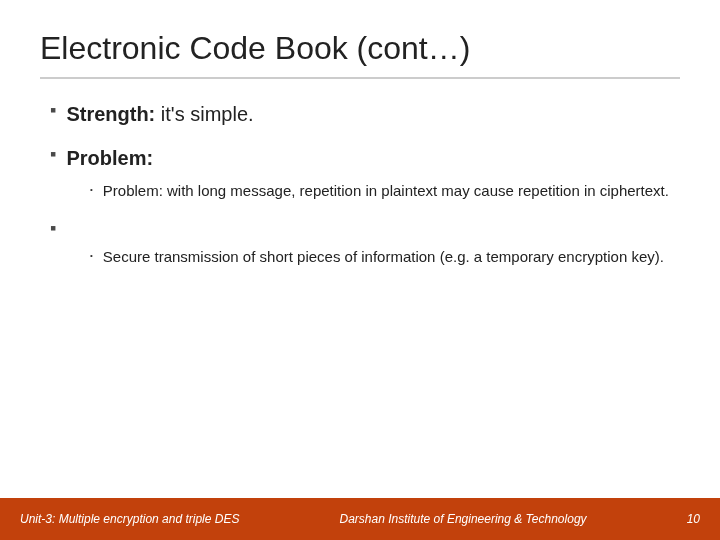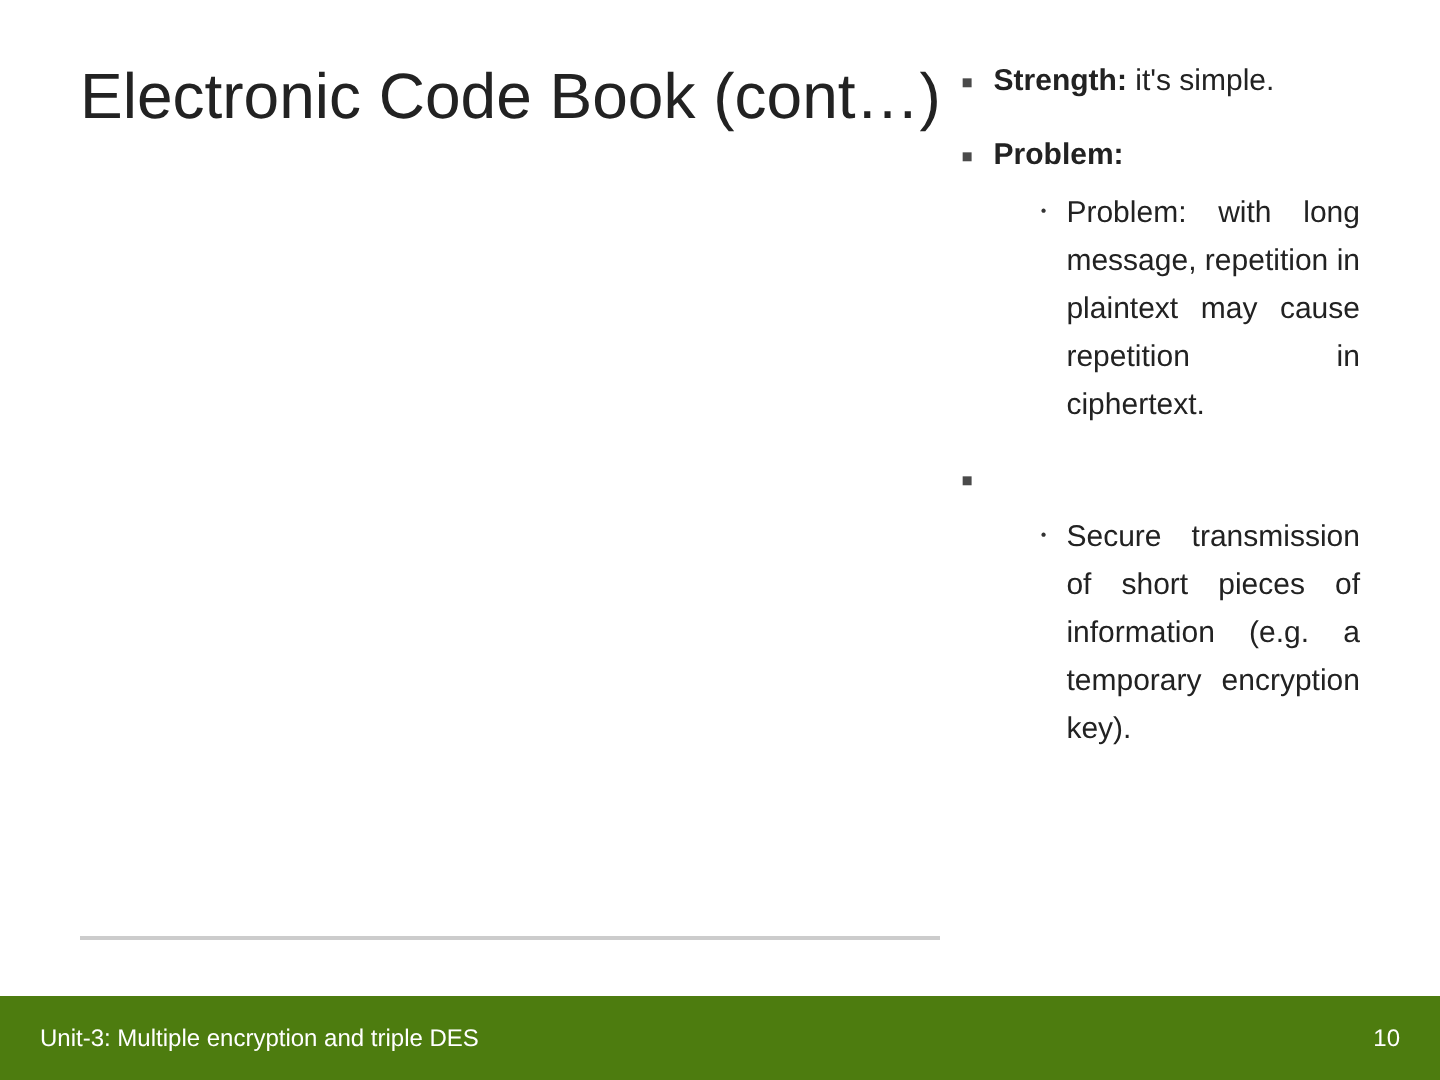--- a/index.html
+++ b/index.html
@@ -16,21 +16,21 @@
       color: #222222;
       overflow: hidden;
       position: relative;
     }
 
     .slide-container {
       width: 720px;
       height: 540px;
       padding: 30px 40px 50px 40px;
       display: flex;
-      flex-direction: row;
+      flex-direction: column;
     }
 
     .slide-title {
       font-size: 32px;
       font-weight: 400;
       color: #222222;
       border-bottom: 2px solid #cccccc;
       padding-bottom: 10px;
       margin-bottom: 20px;
     }
@@ -52,21 +52,21 @@
 
     .bullet-marker {
       color: #4a4a4a;
       font-size: 18px;
       margin-right: 10px;
       margin-top: 1px;
       font-weight: bold;
     }
 
     .bullet-text {
-      font-size: 15px;
+      font-size: 20px;
       line-height: 1.5;
     }
 
     .label-bold {
       font-weight: bold;
     }
 
     .label-teal {
       font-weight: bold;
       color: #2e8b8b;
@@ -95,25 +95,26 @@
       line-height: 1.6;
       text-align: justify;
     }
 
     .slide-footer {
       position: absolute;
       bottom: 0;
       left: 0;
       right: 0;
       height: 42px;
-      background: #4d7c0f;
+      background: #c2410c;
       display: flex;
       align-items: center;
       justify-content: space-between;
       padding: 0 20px;
+      font-style: italic;
     }
 
     .footer-left {
       color: #ffffff;
       font-size: 12px;
     }
 
     .footer-center {
       color: #ffffff;
       font-size: 12px;
@@ -167,14 +168,15 @@
           <span class="sub-bullet-text">Secure transmission of short pieces of information (e.g. a temporary encryption key).</span>
         </div>
       </div>
     </div>
 
   </div>
 </div>
 
 <div class="slide-footer">
   <span class="footer-left">Unit-3: Multiple encryption and triple DES</span>
+  <span class="footer-center">Darshan Institute of Engineering &amp; Technology</span>
   <span class="footer-right">10</span>
 </div>
 
 </body></html>

